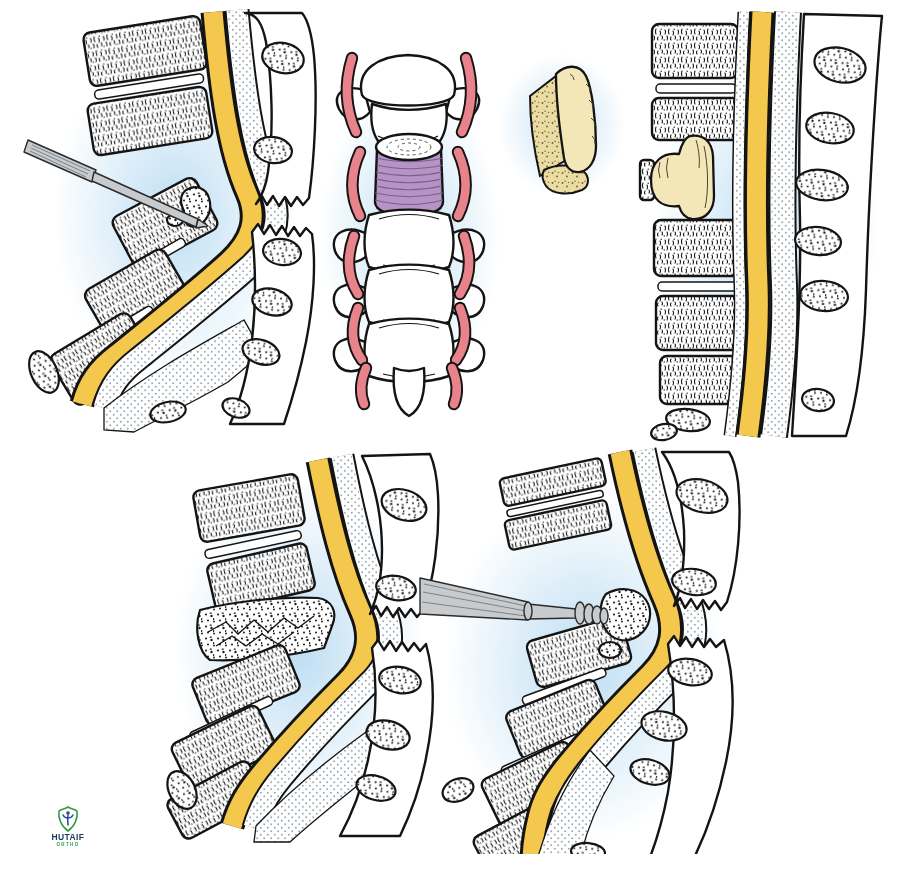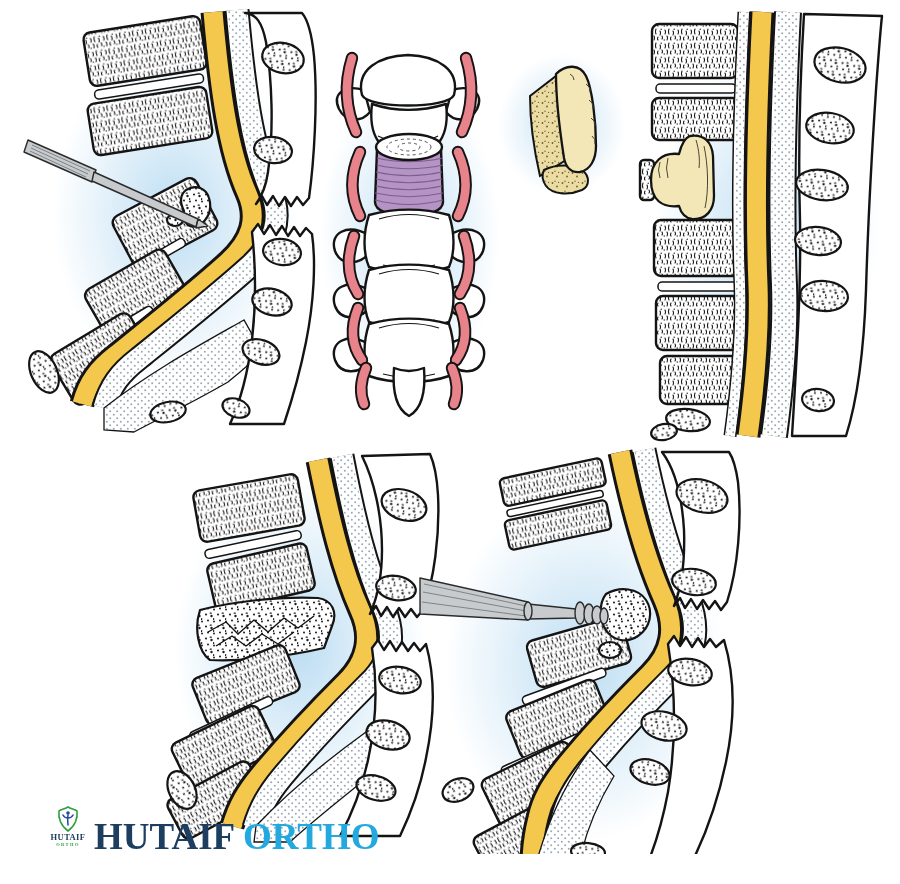--- a/index.html
+++ b/index.html
@@ -1,19 +1,19 @@
 <!DOCTYPE html>
 <html style="--outline: #141414; --cord: #F4C74D; --dura: #9AAAB4; --vessel: #E8838B; --canal: #B593C4; --graft: #F3E7B8; --graftcut: #EBDCA4; --metal: #C7CBCE; --glow: #BEDFF3; --navy: #1E3E60; --cyan: #23A9DE; --green: #2F9E3F; --blue: #27489C;"><head>
 <meta charset="utf-8">
 <title>HUTAIF ORTHO</title>
 <style>
   html,body{margin:0;padding:0;background:#fff;}
   .stage{
     position:relative;width:900px;height:854px;overflow:hidden;background:#fff;
-    font-family:Liberation Serif, serif;
+    font-family:Liberation Sans, sans-serif;
   }
   .backdrop{
     position:absolute;inset:0;
     background:
       radial-gradient(170px 235px at 175px 215px, rgba(186,220,242,.95), rgba(186,220,242,0) 72%),
       radial-gradient(125px 215px at 410px 235px, rgba(186,220,242,.9), rgba(186,220,242,0) 72%),
       radial-gradient(85px 95px at 562px 125px, rgba(186,220,242,.85), rgba(186,220,242,0) 75%),
       radial-gradient(155px 245px at 768px 225px, rgba(186,220,242,.9), rgba(186,220,242,0) 72%),
       radial-gradient(175px 235px at 300px 650px, rgba(186,220,242,.95), rgba(186,220,242,0) 72%),
       radial-gradient(195px 245px at 585px 665px, rgba(186,220,242,.95), rgba(186,220,242,0) 72%),
@@ -331,14 +331,13 @@
   <div class="badge">
     <svg class="emblem" width="22" height="26" viewBox="0 0 22 26">
       <path d="M11,1 C14,3 18,3 20,5 C21,12 18,20 11,25 C4,20 1,12 2,5 C4,3 8,3 11,1 Z" fill="none" style="stroke:var(--green,#2F9E3F)" stroke-width="1.6"></path>
       <circle cx="11" cy="7" r="1.8" style="fill:var(--blue,#27489C)"></circle>
       <path d="M11,9 C10,13 11,16 11,19 M6,9 C8,13 14,13 16,9" fill="none" style="stroke:var(--blue,#27489C)" stroke-width="1.5" stroke-linecap="round"></path>
     </svg>
     <div class="badge-title">HUTAIF</div>
     <div class="badge-sub">ORTHO</div>
   </div>
 
-  <div class="watermark"><span class="wm-primary">HUTAIF</span><span> </span><span class="wm-secondary">ORTHO</span></div>
 </div>
 
 </body></html>

